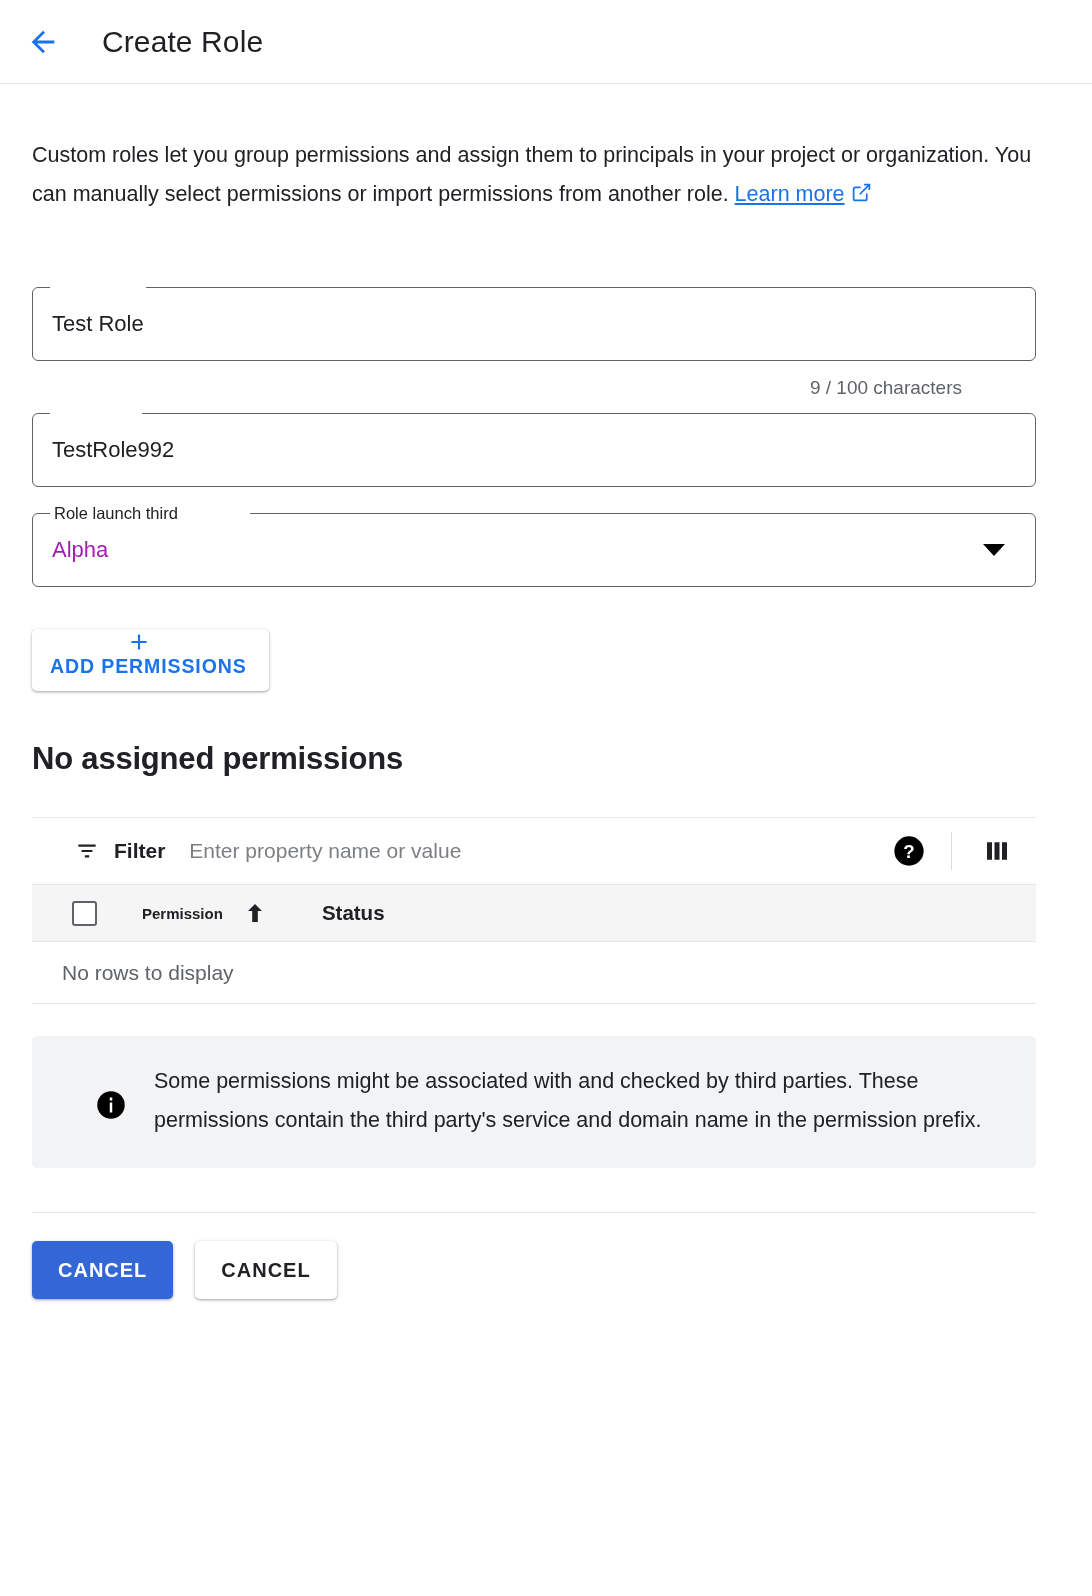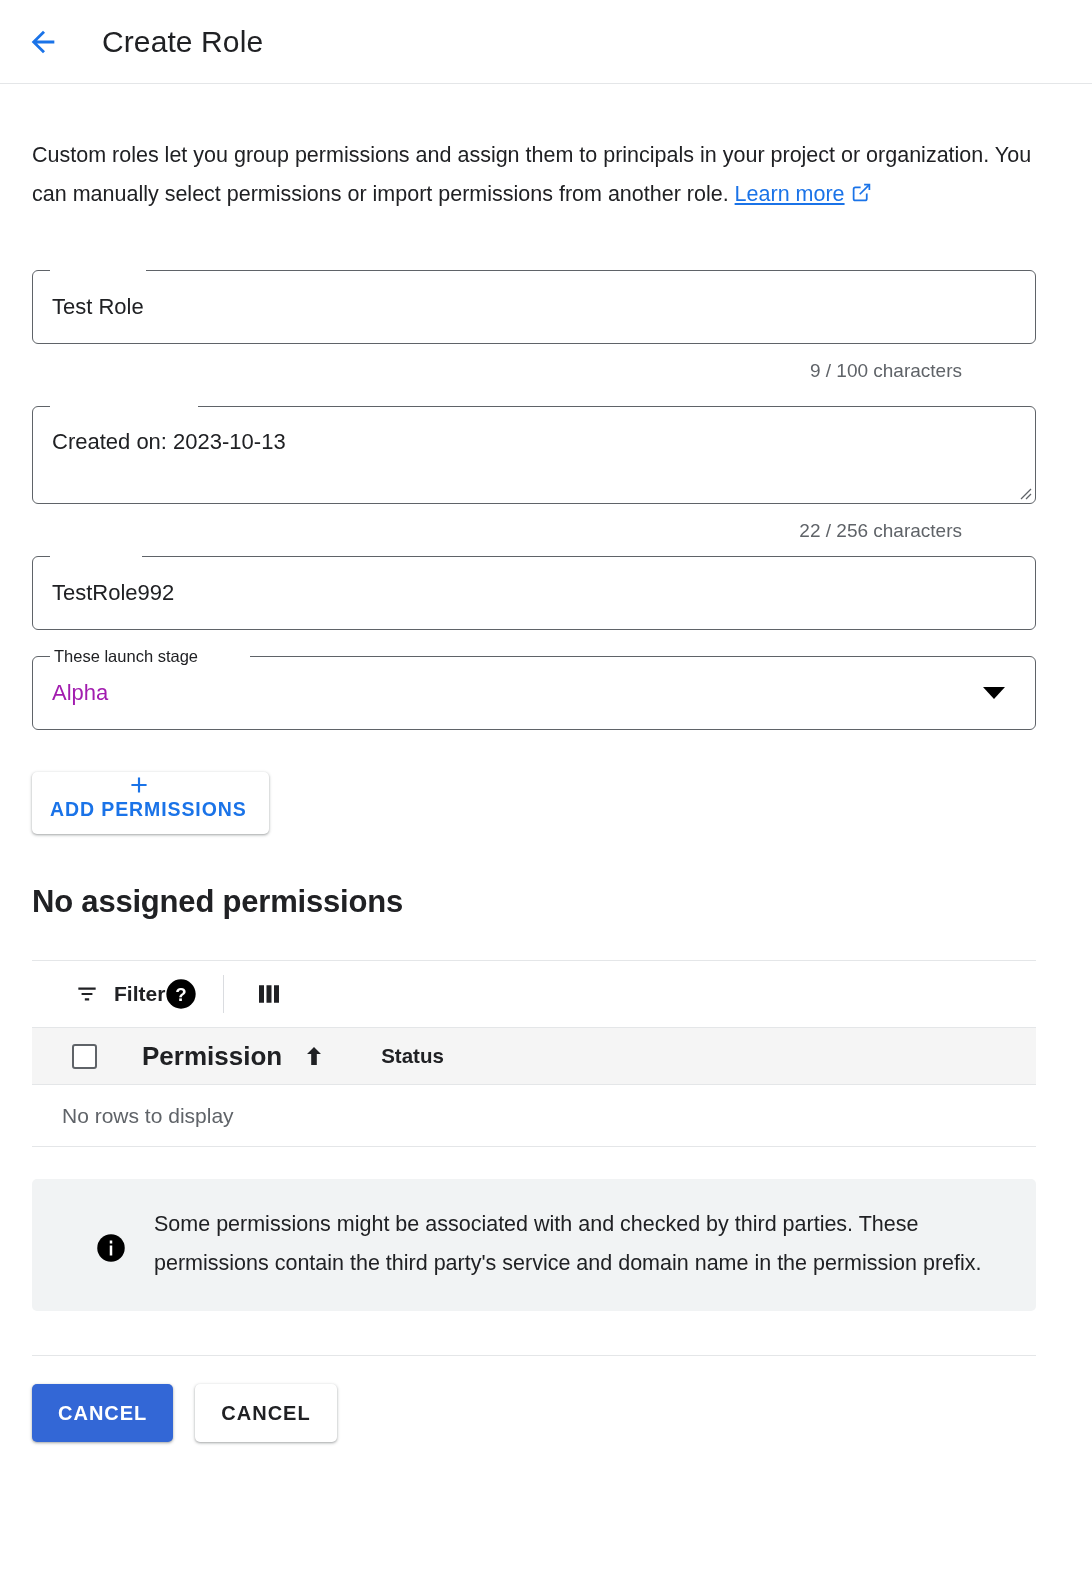--- a/index.html
+++ b/index.html
@@ -135,21 +135,21 @@
     display: flex; align-items: center; height: 58px;
     background: #f5f5f5;
     border-top: 1px solid #e4e6e8;
     border-bottom: 1px solid #e4e6e8;
   }
   .checkbox {
     width: 25px; height: 25px; border: 2px solid #5f6368; border-radius: 3px;
     margin-left: 40px; cursor: pointer; background: #fff;
   }
   .th-perm {
-    margin-left: 45px; font-size: 26px; font-weight: 700; color: #202124;
+    margin-left: 45px; font-size: 15px; font-weight: 700; color: #202124;
     display: flex; align-items: center; cursor: pointer;
   }
   .sort-arrow { margin-left: 20px; display:flex; }
   .th-status {
     margin-left: 55px; font-size: 20.5px; font-weight: 700; color: #202124;
     cursor: pointer;
   }
   .no-rows {
     height: 62px; display: flex; align-items: center;
     padding-left: 30px; font-size: 21px; color: #5f6368;
@@ -210,59 +210,45 @@
       <span>Custom roles let you group permissions and assign them to principals in your project or organization. You can manually select permissions or import permissions from another role. </span><a class="learn-more">Learn more</a><span class="ext-icon">
         <svg width="21" height="21" viewBox="0 0 24 24" fill="none" stroke="#1a73e8" stroke-width="2">
           <path d="M18 13v6a2 2 0 0 1-2 2H5a2 2 0 0 1-2-2V8a2 2 0 0 1 2-2h6"></path>
           <polyline points="15 3 21 3 21 9"></polyline>
           <line x1="10" y1="14" x2="21" y2="3"></line>
         </svg>
       </span>
     </div>
 
     
-    <div class="field-wrap" style="margin-top:54px;">
+    <div class="field-wrap" style="margin-top:71px;">
       <div class="outlined">
         <div class="notch" style="width:96px;"></div>
         <div class="notch-label"></div>
         <div class="field-value">Test Role</div>
       </div>
       <div class="counter">9 / 100 characters</div>
     </div>
 
     
-    <div class="field-wrap" style="margin-top:24px;">
-      <div class="outlined tall">
-        <div class="notch" style="width:148px;"></div>
-        <div class="notch-label"></div>
-        <div class="field-value">Created on: 2023-10-13</div>
-        <span class="resize-handle">
-          <svg width="16" height="16" viewBox="0 0 16 16" stroke="#5f6368" stroke-width="1.3">
-            <line x1="15" y1="5" x2="5" y2="15"></line>
-            <line x1="15" y1="10" x2="10" y2="15"></line>
-          </svg>
-        </span>
-      </div>
-      <div class="counter">22 / 256 characters</div>
-    </div>
 
     
     <div class="field-wrap" style="margin-top:14px;">
       <div class="outlined">
         <div class="notch" style="width:92px;"></div>
         <div class="notch-label"></div>
         <div class="field-value">TestRole992</div>
       </div>
     </div>
 
     
     <div class="field-wrap" style="margin-top:26px;">
       <div class="outlined">
         <div class="notch" style="width:200px;"></div>
-        <div class="notch-label">These launch stage</div>
+        <div class="notch-label">Role launch third</div>
         <div class="select-value">Alpha</div>
         <div class="select-arrow"></div>
       </div>
     </div>
 
     
     <button class="add-perm">
       <span class="plus-ic">
         <svg width="26" height="26" viewBox="0 0 24 24" fill="#1a73e8">
           <path d="M19 13h-6v6h-2v-6H5v-2h6V5h2v6h6v2z"></path>
@@ -276,20 +262,21 @@
 
     
     <div class="divider-line"></div>
     <div class="filter-bar">
       <span class="filter-icon">
         <svg width="26" height="26" viewBox="0 0 24 24" fill="#202124">
           <path d="M4 6h16v2H4V6zm3 5h10v2H7v-2zm3 5h4v2h-4v-2z"></path>
         </svg>
       </span>
       <span class="filter-label">Filter</span>
+      <span class="filter-placeholder">Enter property name or value</span>
       <span class="help-ic">
         <svg width="32" height="32" viewBox="0 0 24 24">
           <circle cx="12" cy="12" r="11" fill="#000"></circle>
           <text x="12" y="17.2" text-anchor="middle" font-size="14" font-weight="bold" fill="#fff" font-family="Liberation Sans, sans-serif">?</text>
         </svg>
       </span>
       <span class="vdiv"></span>
       <span class="cols-ic">
         <svg width="30" height="30" viewBox="0 0 24 24" fill="#202124">
           <rect x="4" y="5" width="4" height="14"></rect>

